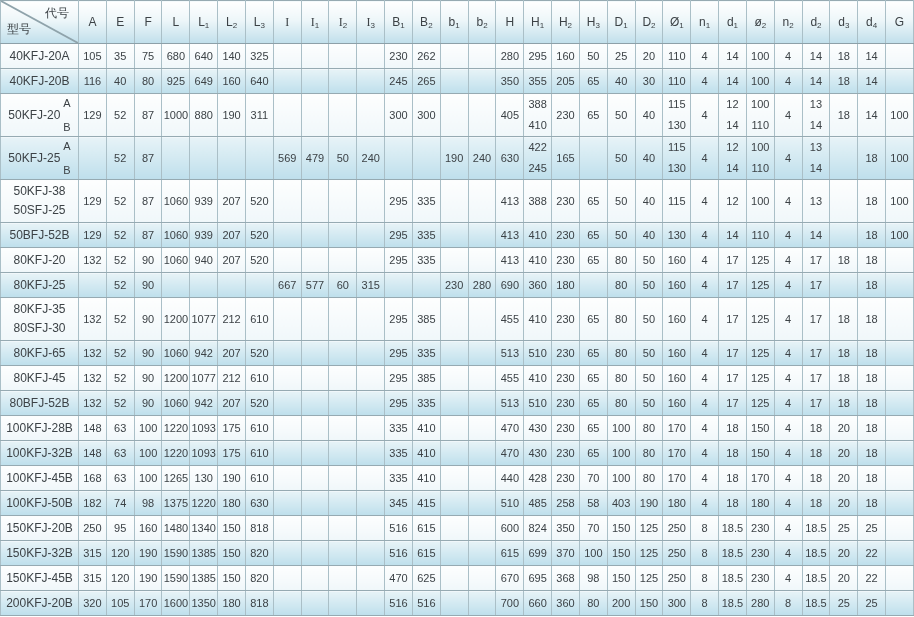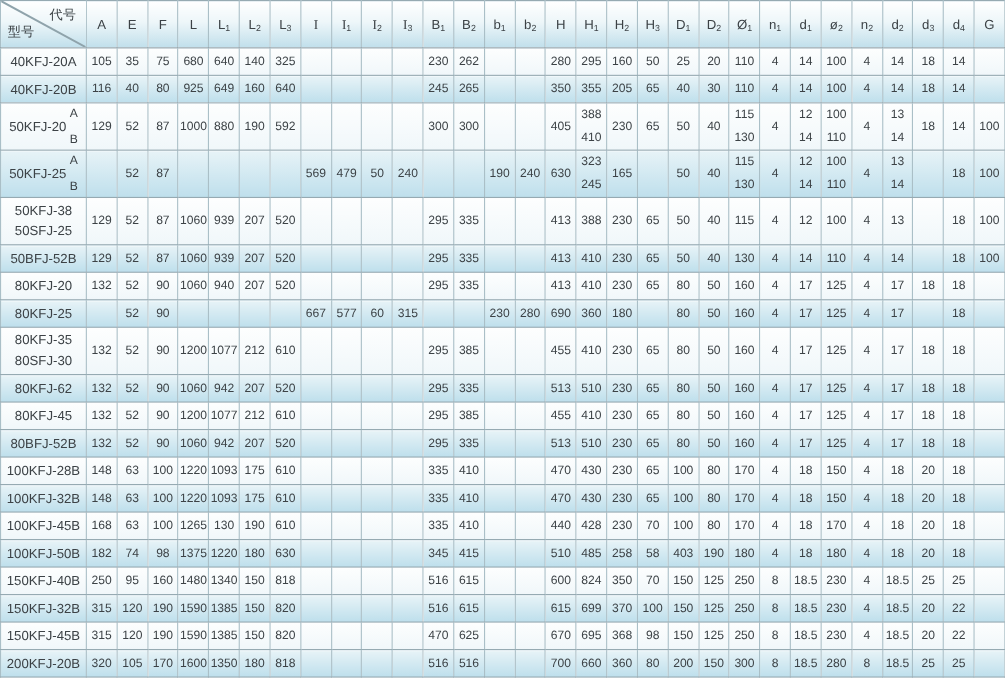--- a/index.html
+++ b/index.html
@@ -191,21 +191,21 @@
               <span>B</span>
             </div>
           </div>
         </td>
         <td>129</td>
         <td>52</td>
         <td>87</td>
         <td>1000</td>
         <td>880</td>
         <td>190</td>
-        <td>592</td>
+        <td>311</td>
         <td></td>
         <td></td>
         <td></td>
         <td></td>
         <td>300</td>
         <td>300</td>
         <td></td>
         <td></td>
         <td>405</td>
         <td>
@@ -269,21 +269,21 @@
         <td>479</td>
         <td>50</td>
         <td>240</td>
         <td></td>
         <td></td>
         <td>190</td>
         <td>240</td>
         <td>630</td>
         <td>
           <div class="split">
-            <span>323</span>
+            <span>422</span>
             <span>245</span>
           </div>
         </td>
         <td>165</td>
         <td></td>
         <td>50</td>
         <td>40</td>
         <td>
           <div class="split">
             <span>115</span>
@@ -483,21 +483,21 @@
         <td>4</td>
         <td>17</td>
         <td>125</td>
         <td>4</td>
         <td>17</td>
         <td>18</td>
         <td>18</td>
         <td></td>
       </tr>
       <tr class="blue">
-        <td class="label-cell"><span>80KFJ-62</span></td>
+        <td class="label-cell"><span>80KFJ-65</span></td>
         <td>132</td>
         <td>52</td>
         <td>90</td>
         <td>1060</td>
         <td>942</td>
         <td>207</td>
         <td>520</td>
         <td></td>
         <td></td>
         <td></td>
@@ -714,21 +714,21 @@
         <td>4</td>
         <td>18</td>
         <td>180</td>
         <td>4</td>
         <td>18</td>
         <td>20</td>
         <td>18</td>
         <td></td>
       </tr>
       <tr class="white">
-        <td class="label-cell"><span>150KFJ-40B</span></td>
+        <td class="label-cell"><span>150KFJ-20B</span></td>
         <td>250</td>
         <td>95</td>
         <td>160</td>
         <td>1480</td>
         <td>1340</td>
         <td>150</td>
         <td>818</td>
         <td></td>
         <td></td>
         <td></td>

